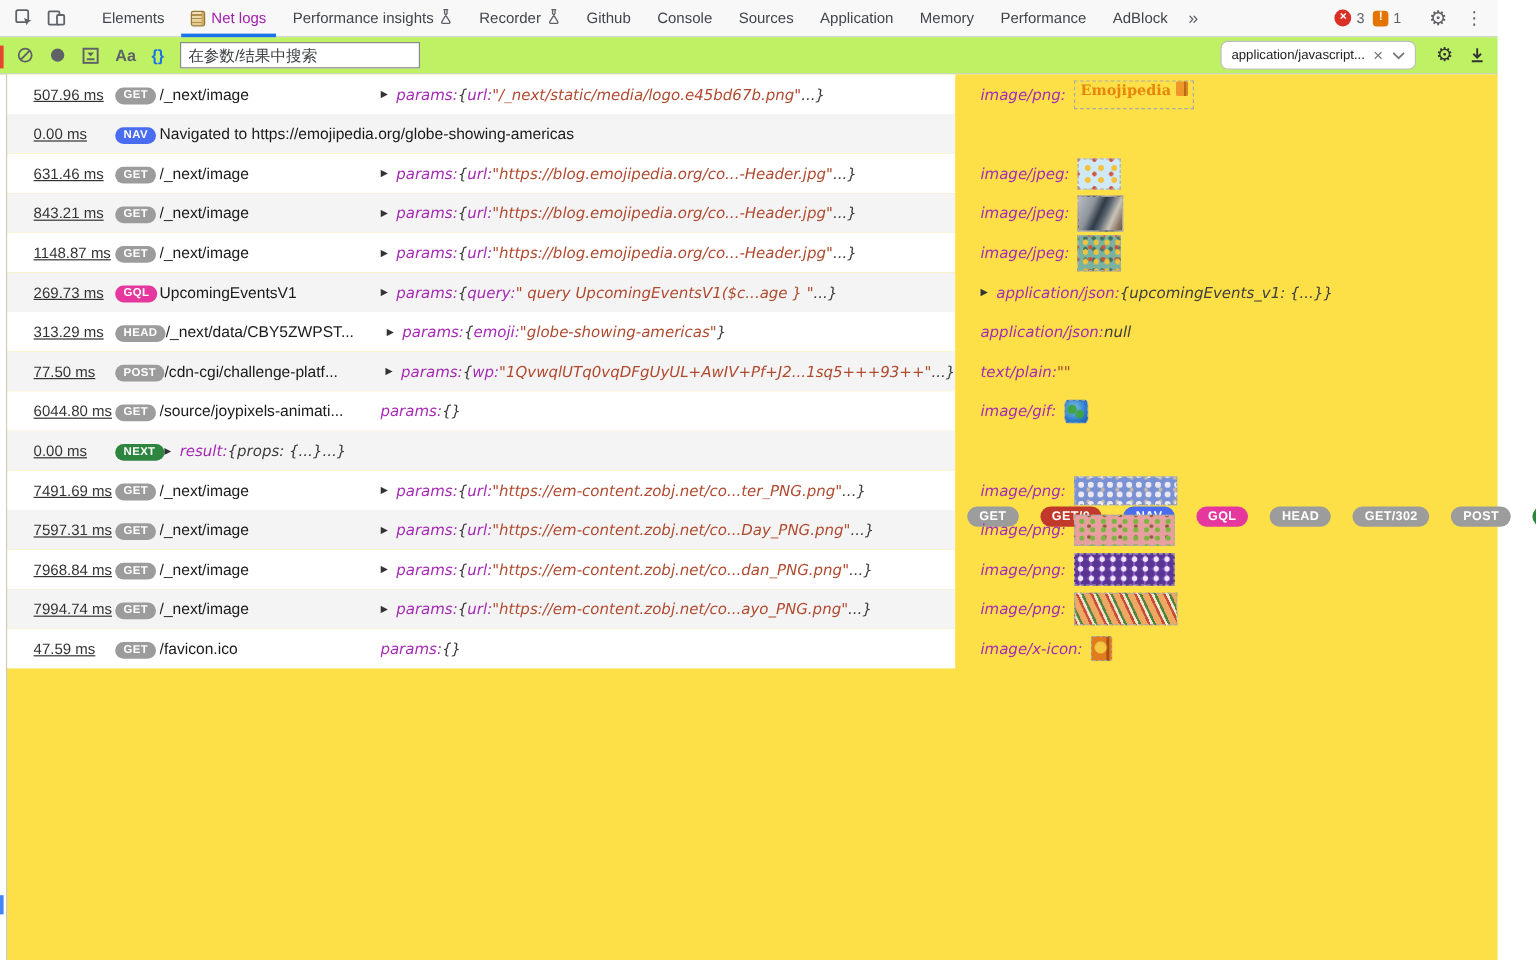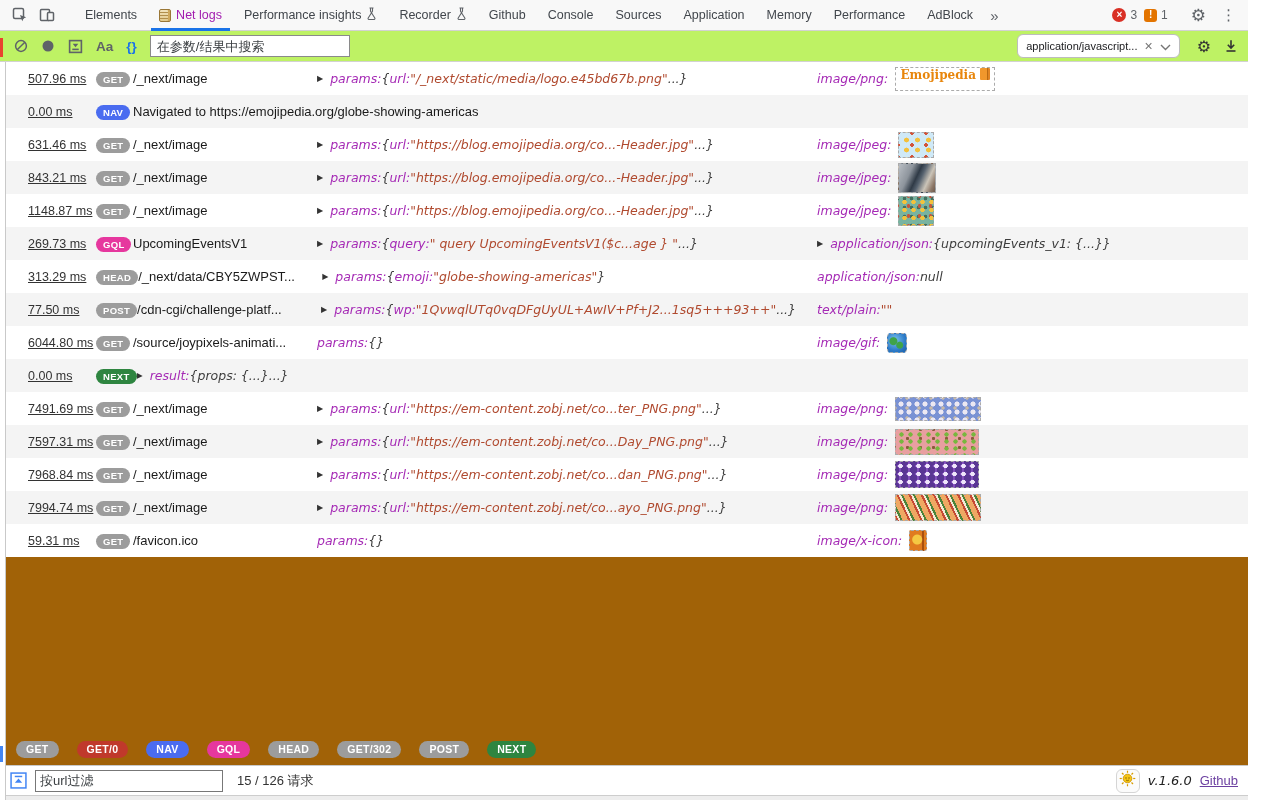--- a/index.html
+++ b/index.html
@@ -40,21 +40,21 @@
     color:#222;outline:none;font-family:"Liberation Sans",sans-serif}
   .search-input::placeholder{color:#3c4043;opacity:1}
   .tb-spacer{flex:1}
   .typefilter{display:flex;align-items:center;gap:7px;height:24px;border:1px solid #bdbdbd;
     border-radius:6px;background:#fff;padding:0 8px;cursor:pointer}
   .tf-text{font-size:11px;color:#202124;white-space:nowrap}
   .tf-x{font-size:14px;color:#757575;line-height:1;cursor:pointer}
   .gear2{font-size:16px;color:#333;margin-left:4px}
 
   
-  .dock{flex:1;display:flex;flex-direction:column;margin-left:5px;border-left:1px solid #c9c9c9;background:#a16207;min-height:0}
+  .dock{flex:1;display:flex;margin-left:5px;border-left:1px solid #c9c9c9;background:#fde047;min-height:0}
   .rows{flex:0 0 495px}
   .row{position:relative;height:33px;display:flex;align-items:center;padding-left:22px;font-size:13px;background:#fff}
   .row.alt{background:#f4f4f4}
   .cell-time{flex:0 0 68px;font-size:12.5px;color:#333;text-decoration:underline;cursor:pointer;white-space:nowrap}
   .cell-badge{flex:0 0 37px;overflow:visible}
   .badge{display:inline-block;padding:2.5px 7px;border-radius:9px;color:#fff;font-size:9.5px;
     font-weight:bold;letter-spacing:.3px;line-height:1;white-space:nowrap}
   .cell-path{flex:0 0 184px;color:#1a1a1a;white-space:nowrap;overflow:hidden}
   .cell-msg{color:#1a1a1a;white-space:nowrap}
   .cell-req{display:flex;align-items:center;white-space:nowrap;overflow:hidden;
@@ -457,21 +457,21 @@
             <span class="seg-lbl">url: </span>
             <span class="seg-str">"https://em-content.zobj.net/co...ayo_PNG.png"</span>
             <span class="seg-plain">...}</span>
           </span>
           <span class="cell-resp">
             <span class="seg-lbl">image/png:</span>
             <span class="preview pv-mayo-banner" style="width: 86px; height: 27px;"></span>
           </span>
         </div>
         <div class="row">
-          <span class="cell-time">59.31 ms</span>
+          <span class="cell-time">47.59 ms</span>
           <span class="cell-badge"><span class="badge" style="background: rgb(156, 156, 156);">GET</span></span>
           <span class="cell-path">/favicon.ico</span>
           <span class="cell-req">
             <span class="seg-lbl">params: </span>
             <span class="seg-plain">{}</span>
           </span>
           <span class="cell-resp">
             <span class="seg-lbl">image/x-icon:</span>
             <span class="preview pv-favicon-book" style="width: 18px; height: 21px;"></span>
           </span>

